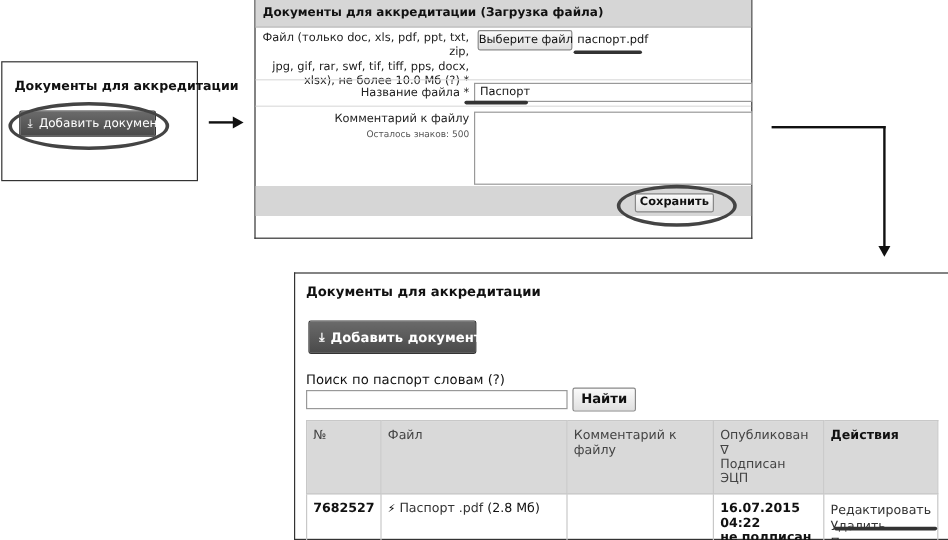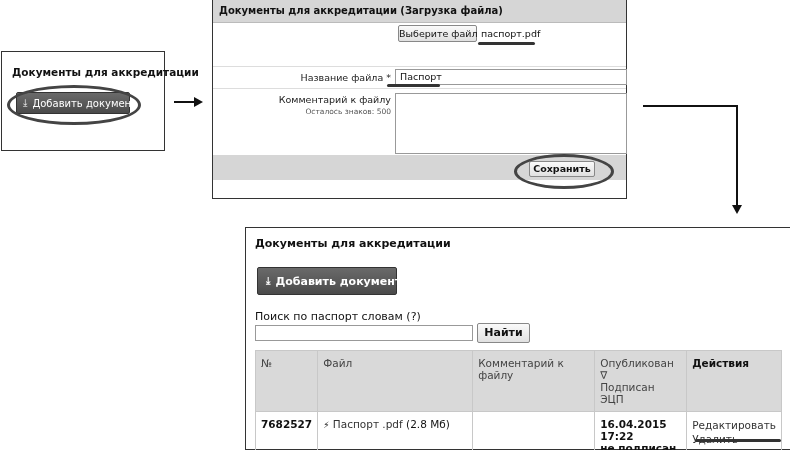--- a/index.html
+++ b/index.html
@@ -63,20 +63,25 @@
 <div class="ellipse" style="left:7px;top:85px;width:134px;height:40px;"></div>
 
 <div class="arrow-line" style="left:174px;top:101px;width:22px;height:2px;"></div>
 <div class="arrowhead-right" style="left:194px;top:97px;"></div>
 
 <div id="upload-panel" class="abs">
   <div class="hdr">
     <span>Документы для аккредитации (Загрузка файла)</span>
   </div>
 
+  <div class="lbl-r" style="left:0;top:26px;width:178px;">
+    <div>Файл (только doc, xls, pdf, ppt, txt, zip,</div>
+    <div>jpg, gif, rar, swf, tif, tiff, pps, docx,</div>
+    <div>xlsx), не более 10.0 Мб (?) *</div>
+  </div>
   <div class="btn-light" style="left:185px;top:25px;width:79px;height:17px;line-height:15px;">Выберите файл</div>
   <div class="abs" style="left:268px;top:28px;font-size:9.5px;">паспорт.pdf</div>
   <div class="underline-mark" style="left:265px;top:42px;width:57px;"></div>
 
   <div class="row-sep" style="top:66px;"></div>
   <div class="lbl-r" style="left:0;top:72px;width:178px;">Название файла *</div>
   <div class="field" style="left:182px;top:69px;width:232px;height:16px;line-height:14px;">Паспорт</div>
   <div class="underline-mark" style="left:174px;top:84px;width:53px;"></div>
 
   <div class="row-sep" style="top:88px;"></div>
@@ -117,21 +122,21 @@
     </tr>
     <tr>
       <td class="num">7682527</td>
       <td>
         <span style="font-size:9px;">⚡</span>
         <span class="link">Паспорт .pdf</span>
         <span>(2.8 Мб)</span>
       </td>
       <td></td>
       <td style="font-weight:bold;">
-        <div>16.04.2015 17:22</div>
+        <div>16.07.2015 04:22</div>
         <div>не подписан</div>
       </td>
       <td class="act">
         <div class="link">Редактировать</div>
         <div class="link">Удалить</div>
         <div class="link">Подписать ЭЦП</div>
       </td>
     </tr>
 
   </tbody>

